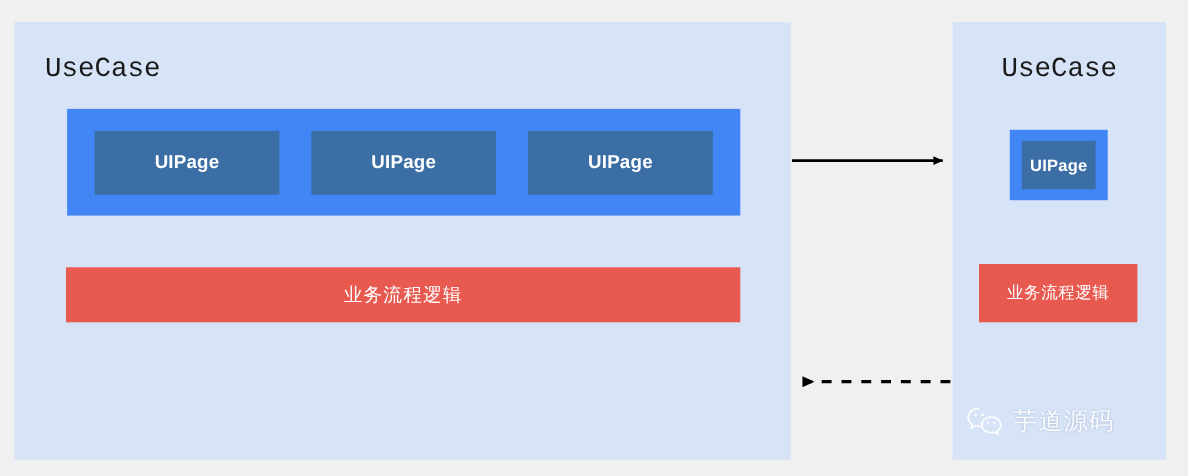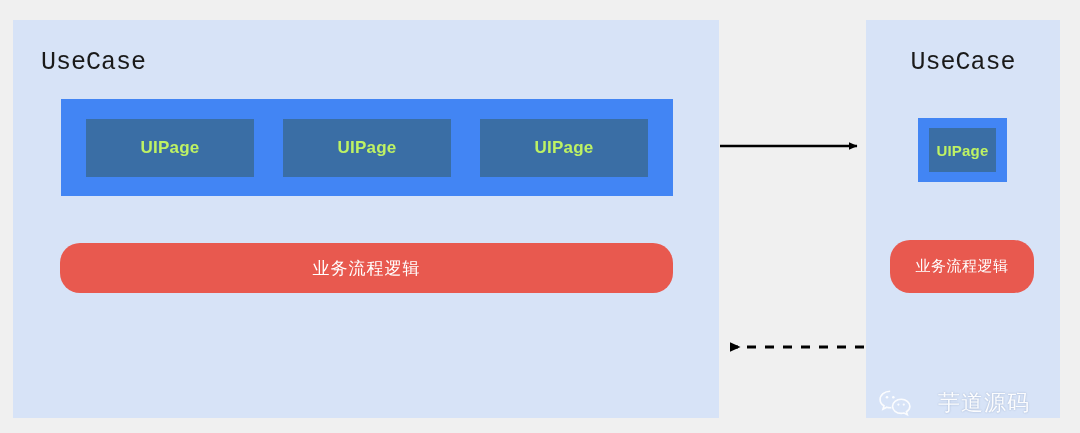--- a/index.html
+++ b/index.html
@@ -77,21 +77,21 @@
     left: 52px;
     top: 98px;
     width: 89px;
     height: 64px;
     padding: 0 11px;
     box-sizing: border-box;
   }
 
   .uipage-box {
     background: #3a6ea5;
-    color: #bef264;
+    color: #ffffff;
     display: flex;
     align-items: center;
     justify-content: center;
     font-size: 17px;
     font-weight: 700;
     letter-spacing: 0.2px;
     flex: 1 1 0;
     height: 58px;
   }
   #ui-layer-right .uipage-box {
@@ -102,21 +102,20 @@
   
   .logic-bar {
     position: absolute;
     background: #e8594f;
     color: #ffffff;
     display: flex;
     align-items: center;
     justify-content: center;
     font-size: 17px;
     letter-spacing: 1px;
-    border-radius: 20px;
   }
   #logic-bar-left {
     left: 47px;
     top: 223px;
     width: 613px;
     height: 50px;
   }
   #logic-bar-right {
     left: 24px;
     top: 220px;
@@ -133,24 +132,24 @@
     top: 0;
     width: 160px;
     height: 433px;
     pointer-events: none;
   }
 
   
   .watermark {
     position: absolute;
     left: 12px;
-    top: 368px;
-    display: flex;
-    align-items: center;
-    gap: 26px;
+    top: 348px;
+    display: flex;
+    align-items: center;
+    gap: 9px;
     opacity: 0.92;
   }
   .watermark-text {
     color: #ffffff;
     font-size: 22px;
     letter-spacing: 1px;
     text-shadow: 0 0 2px rgba(120,140,175,0.65);
     font-family: "DejaVu Sans", "Liberation Sans", sans-serif;
   }
   .wechat-icon {

